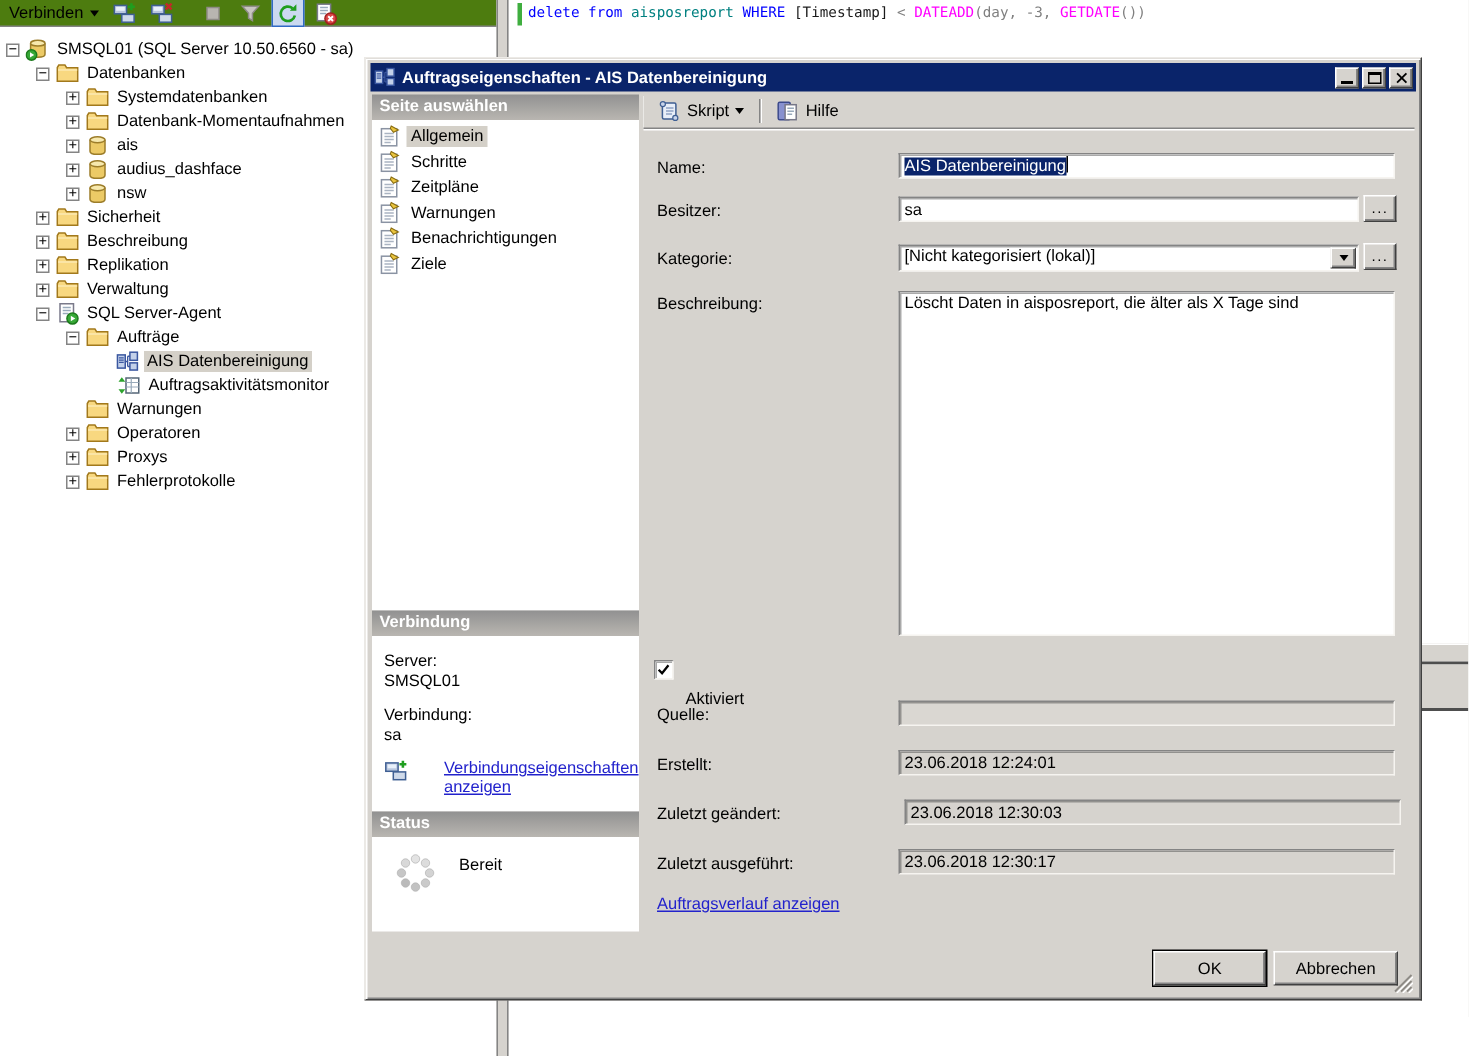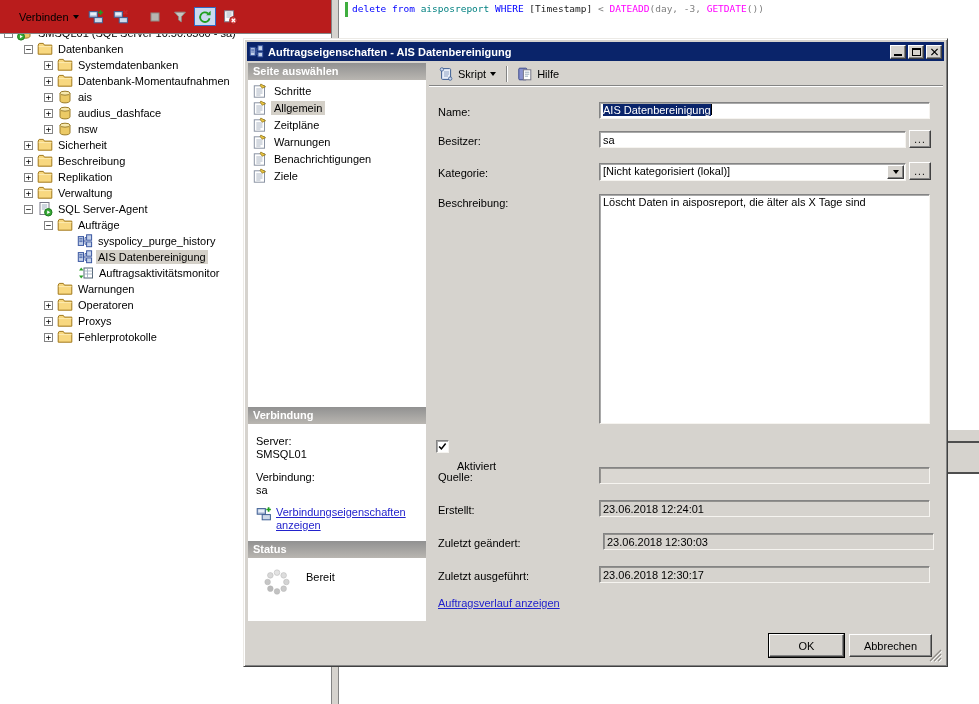--- a/index.html
+++ b/index.html
@@ -1,22 +1,22 @@
 <!DOCTYPE html>
 <html><head>
 <meta charset="utf-8">
 <style>
   *{margin:0;padding:0;box-sizing:border-box;}
   html,body{background:#fff;}
   .app{position:relative;width:979px;height:704px;overflow:hidden;background:#fff;
        font-family:"Liberation Sans",sans-serif;font-size:11px;color:#000;}
 
   
-  .explorer-toolbar{position:absolute;left:0;top:0;width:331px;height:34px;background:#b91c1c;
-    border-bottom:1px solid #848484;display:flex;align-items:center;padding:0 16px;gap:3px;z-index:2;}
+  .explorer-toolbar{position:absolute;left:0;top:0;width:331px;height:18px;background:#4d7c0f;
+    border-bottom:1px solid #848484;display:flex;align-items:center;padding:0 3px;gap:3px;z-index:2;}
   .connect-btn{display:flex;align-items:center;gap:4px;padding:2px 3px;}
   .caret{width:0;height:0;border-left:3px solid transparent;border-right:3px solid transparent;border-top:4px solid #000;}
   .tb-btn{width:22px;height:19px;display:flex;align-items:center;justify-content:center;}
   .tb-btn svg{width:16px;height:16px;}
   .tb-btn.boxed{border:1px solid #316ac5;background:#cbd9f0;}
   .tb-gap{width:6px;}
 
   
   .tree{position:absolute;left:0;top:23px;width:331px;height:681px;background:#fff;z-index:1;padding-top:2px;overflow:hidden;}
   .tree-row{display:flex;align-items:center;height:16px;white-space:nowrap;}
@@ -64,21 +64,21 @@
   .side-panel.pages{flex:1;padding-top:2px;}
   .side-panel.conn{height:117px;flex:none;padding:11px 0 16px 8px;}
   .side-panel.stat{height:63px;flex:none;position:relative;}
   .page-item{display:flex;align-items:center;height:17px;padding-left:4px;}
   .pi{width:16px;height:16px;flex:none;margin-right:3px;}
   .plab{padding:1px 3px;}
   .page-item.selected .plab{background:#d4d0c8;}
   .c-lab{line-height:13px;}
   .c-val{line-height:13px;}
   .c-lab.sp{margin-top:10px;}
-  .link-row{display:flex;margin-top:9px;align-items:flex-start;}
+  .link-row{display:flex;margin-top:9px;align-items:flex-start;gap:20px;}
   .li{width:16px;height:16px;flex:none;margin-right:4px;}
   .link{color:#2222cc;text-decoration:underline;cursor:pointer;}
   .link-row .link{width:132px;line-height:13px;display:inline-block;}
   .spinner{position:absolute;left:14px;top:9px;width:30px;height:30px;}
   .stat-text{position:absolute;left:58px;top:13px;}
 
   
   .main{position:absolute;left:185px;top:24px;right:4px;bottom:45px;background:#d6d3ce;}
   .dlg-toolbar{height:23px;display:flex;align-items:center;padding:0 4px;gap:2px;
     border-bottom:1px solid #848484;box-shadow:0 1px 0 #fff;}
@@ -351,27 +351,20 @@
         </svg>
         <span class="tree-label">SQL Server-Agent</span>
       </div>
       <div class="tree-row" style="padding-left: 44px;">
         <span class="expander">−</span>
         <svg class="ti" viewBox="0 0 16 16">
           <use href="#i-folder"></use>
         </svg>
         <span class="tree-label">Aufträge</span>
       </div>
-      <div class="tree-row" style="padding-left: 64px;">
-        <span class="expander hidden"></span>
-        <svg class="ti" viewBox="0 0 16 16">
-          <use href="#i-job"></use>
-        </svg>
-        <span class="tree-label">syspolicy_purge_history</span>
-      </div>
       <div class="tree-row selected" style="padding-left: 64px;">
         <span class="expander hidden"></span>
         <svg class="ti" viewBox="0 0 16 16">
           <use href="#i-job"></use>
         </svg>
         <span class="tree-label">AIS Datenbereinigung</span>
       </div>
       <div class="tree-row" style="padding-left: 65px;">
         <span class="expander hidden"></span>
         <svg class="ti" viewBox="0 0 16 16">
@@ -438,31 +431,31 @@
       <div class="win-btn">
         <svg class="g-x" viewBox="0 0 10 9">
             <path d="M1.5 1l7 7M8.5 1l-7 7" stroke="#000" stroke-width="1.4" fill="none"></path>
           </svg>
       </div>
     </div>
 
     <div class="sidebar">
       <div class="side-header">Seite auswählen</div>
       <div class="side-panel pages">
+          <div class="page-item selected">
+            <svg class="pi" viewBox="0 0 16 16">
+              <use href="#i-page"></use>
+            </svg>
+            <span class="plab">Allgemein</span>
+          </div>
           <div class="page-item">
             <svg class="pi" viewBox="0 0 16 16">
               <use href="#i-page"></use>
             </svg>
             <span class="plab">Schritte</span>
-          </div>
-          <div class="page-item selected">
-            <svg class="pi" viewBox="0 0 16 16">
-              <use href="#i-page"></use>
-            </svg>
-            <span class="plab">Allgemein</span>
           </div>
           <div class="page-item">
             <svg class="pi" viewBox="0 0 16 16">
               <use href="#i-page"></use>
             </svg>
             <span class="plab">Zeitpläne</span>
           </div>
           <div class="page-item">
             <svg class="pi" viewBox="0 0 16 16">
               <use href="#i-page"></use>

